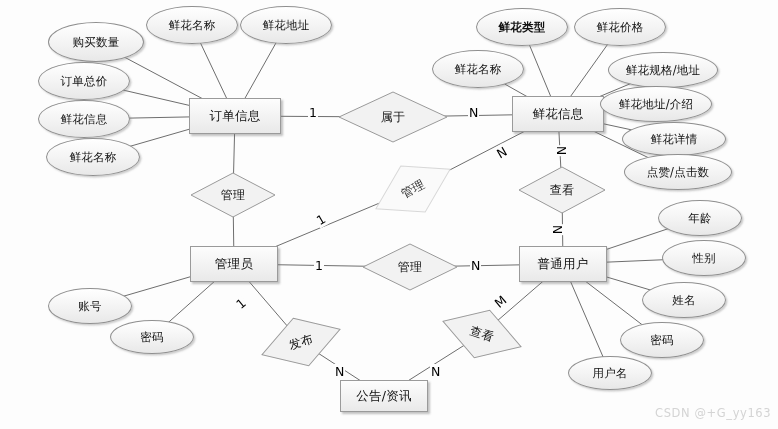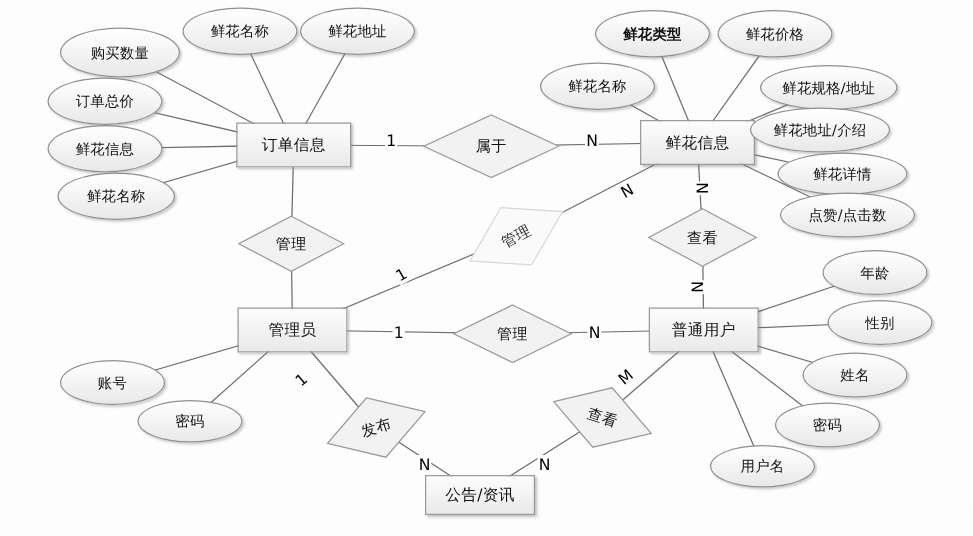--- a/index.html
+++ b/index.html
@@ -214,13 +214,14 @@
       <div class="card" style="left: 496px; top: 145px; transform: rotate(-30deg);">N</div>
       <div class="card" style="left: 556px; top: 143px; transform: rotate(-90deg);">N</div>
       <div class="card" style="left: 552px; top: 222px; transform: rotate(-90deg);">N</div>
       <div class="card" style="left: 314px; top: 258px;">1</div>
       <div class="card" style="left: 470px; top: 258px;">N</div>
       <div class="card" style="left: 236px; top: 296px; transform: rotate(-40deg);">1</div>
       <div class="card" style="left: 334px; top: 364px;">N</div>
       <div class="card" style="left: 430px; top: 364px;">N</div>
       <div class="card" style="left: 494px; top: 294px; transform: rotate(-40deg);">M</div>
     </div>
+  <div class="watermark" style="left:655px; top:406px;">CSDN @+G_yy163</div>
 </div>
 
 </body></html>

